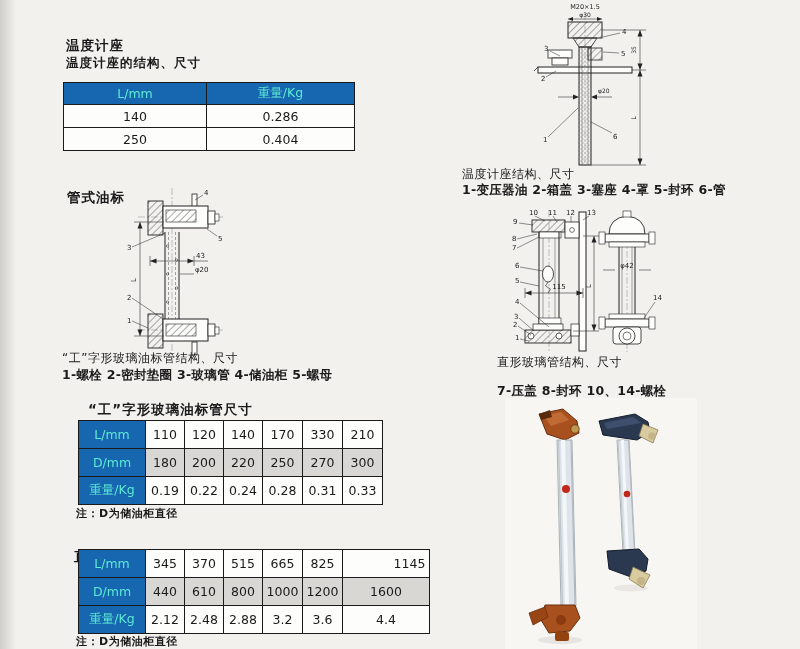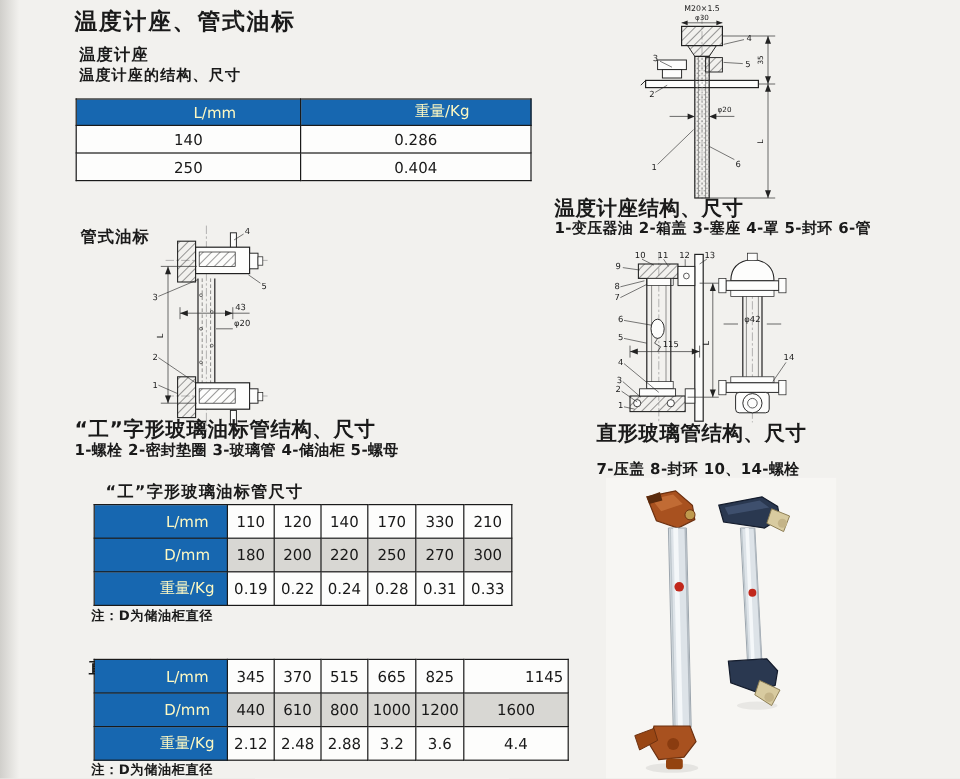--- a/index.html
+++ b/index.html
@@ -5,27 +5,27 @@
   html,body{margin:0;padding:0;background:#e8e7e4;}
   #page{position:relative;width:800px;height:649px;overflow:hidden;
         background:var(--page_bg,#f2f1ee);
         font-family:"DejaVu Sans","Liberation Sans",sans-serif;color:#1a1a1a;}
   .abs{position:absolute;}
   .edge-shadow{left:0;top:0;width:16px;height:100%;
       background:linear-gradient(90deg,rgba(120,118,112,.28),rgba(120,118,112,0));}
   .page-title{left:62px;top:5px;font-size:19px;font-weight:bold;letter-spacing:1.5px;}
   .sec-head{font-size:13.5px;font-weight:bold;letter-spacing:1px;}
   .sec-sub{font-size:12.5px;font-weight:600;letter-spacing:1px;}
-  .cap-title{font-size:17px;font-weight:700;letter-spacing:.5px;line-height:15px;}
+  .cap-title{font-size:12px;font-weight:400;letter-spacing:.5px;line-height:15px;}
   .cap-parts{font-size:12.5px;font-weight:600;letter-spacing:.3px;line-height:15px;}
   .note{font-size:11px;font-weight:600;letter-spacing:.5px;}
   table.tbl{position:absolute;border-collapse:collapse;table-layout:fixed;}
   table.tbl th,table.tbl td{border:1px solid #1a1a1a;text-align:center;vertical-align:middle;
       font-size:12.5px;font-weight:normal;padding:0;background:#fdfdfc;}
-  table.tbl .hd{background:var(--header_blue,#1767b0);color:#fef9c3;padding-left:44px;}
+  table.tbl .hd{background:var(--header_blue,#1767b0);color:#5eead4;}
   table.tbl td.gray{background:var(--row_gray,#d8d7d3);}
   svg{display:block;}
   svg text{font-family:"DejaVu Sans","Liberation Sans",sans-serif;fill:#1a1a1a;}
   .ln{stroke:#222;fill:none;}
   .cl{stroke:#888;stroke-width:.5;stroke-dasharray:7 2 2 2;fill:none;}
   .dim{stroke:#333;stroke-width:.6;fill:none;}
   .arr{fill:#222;stroke:none;}
   .wht{fill:#fdfdfc;stroke:#222;}
   .fill-orange{fill:var(--accent_orange,#a8511f);}
   .fill-navy{fill:var(--accent_navy,#2a3850);}
@@ -33,21 +33,20 @@
   .fill-red{fill:var(--float_red,#c1271b);}
   .fill-brass{fill:var(--brass,#bf9a4e);}
   .fill-tan{fill:var(--plug_tan,#d8cba0);}
 </style>
 </head>
 <body>
 
 <div id="page">
   <div class="abs edge-shadow"></div>
 
-  <div class="abs page-title">温度计座、管式油标</div>
   <div class="abs sec-head" style="left:66px;top:37px;">温度计座</div>
   <div class="abs sec-sub" style="left:66px;top:55px;">温度计座的结构、尺寸</div>
 
   <table class="tbl" style="left:63px;top:82px;width:289px;">
     <tbody>
         <tr>
       <th class="hd" style="width:142px;height:21px;">L/mm</th>
       <th class="hd" style="width:147px;height:21px;">重量/Kg</th>
     </tr>
     <tr>

